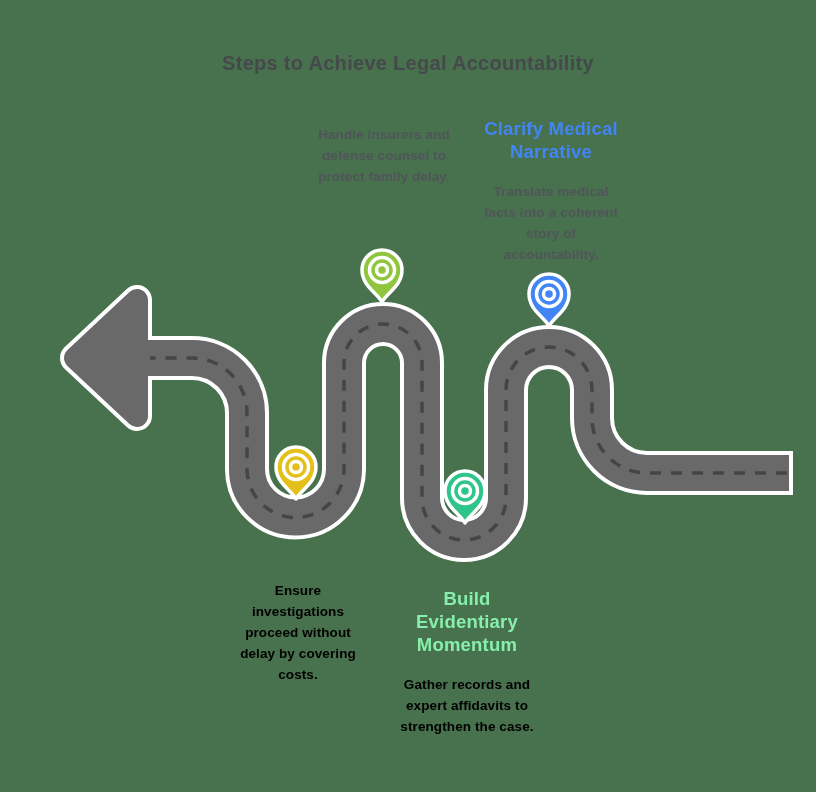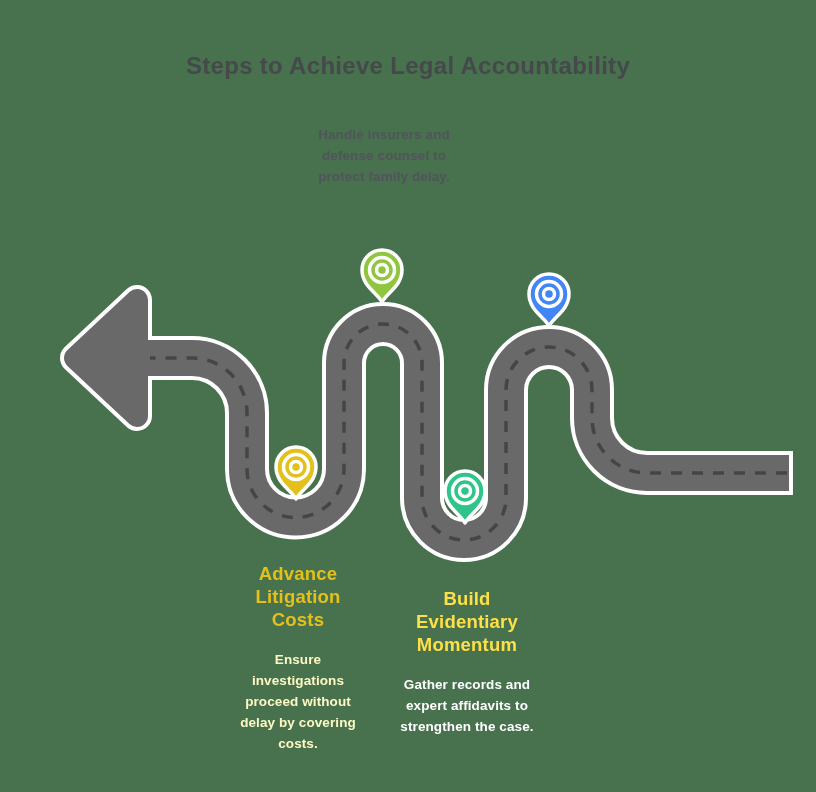--- a/index.html
+++ b/index.html
@@ -8,21 +8,21 @@
     width: 816px;
     height: 792px;
     background: #48714E;
     overflow: hidden;
     font-family: "Liberation Sans", sans-serif;
   }
   .title {
     position: absolute;
     top: 52px; left: 0; right: 0;
     text-align: center;
-    font-size: 24px;
+    font-size: 20px;
     font-weight: bold;
     letter-spacing: 0.3px;
   }
   .road-svg { position: absolute; top:0; left:0; }
   .step {
     position: absolute;
     width: 200px;
     text-align: center;
   }
   .step .heading {
@@ -102,34 +102,39 @@
       <circle cx="0" cy="-32" r="5.5" fill="none" stroke="#FFFFFF" stroke-width="3.5"></circle>
     </g>
   </svg>
 
   <div class="step step-safeguard">
     <div class="body" style="color: rgb(80, 85, 90);">Handle insurers and
 defense counsel to
 protect family delay.</div>
   </div>
 
+  <div class="step step-clarify">
+    <div class="heading" style="color: rgb(66, 133, 244);">Clarify Medical
+Narrative</div>
+    <div class="body" style="color: rgb(80, 85, 90);">Translate medical
+facts into a coherent
+story of
+accountability.</div>
+  </div>
 
   <div class="step step-advance">
-    <div class="heading" style="color: rgb(228, 192, 27);">Advance
-Litigation
-Costs</div>
-    <div class="body" style="color: #fef9c3;">Ensure
+    <div class="body" style="color: #000000;">Ensure
 investigations
 proceed without
 delay by covering
 costs.</div>
   </div>
 
   <div class="step step-build">
-    <div class="heading" style="color: #fde047;">Build
+    <div class="heading" style="color: #86efac;">Build
 Evidentiary
 Momentum</div>
-    <div class="body" style="color: #ffffff;">Gather records and
+    <div class="body" style="color: #000000;">Gather records and
 expert affidavits to
 strengthen the case.</div>
   </div>
 
 </div>
 
 </body></html>

